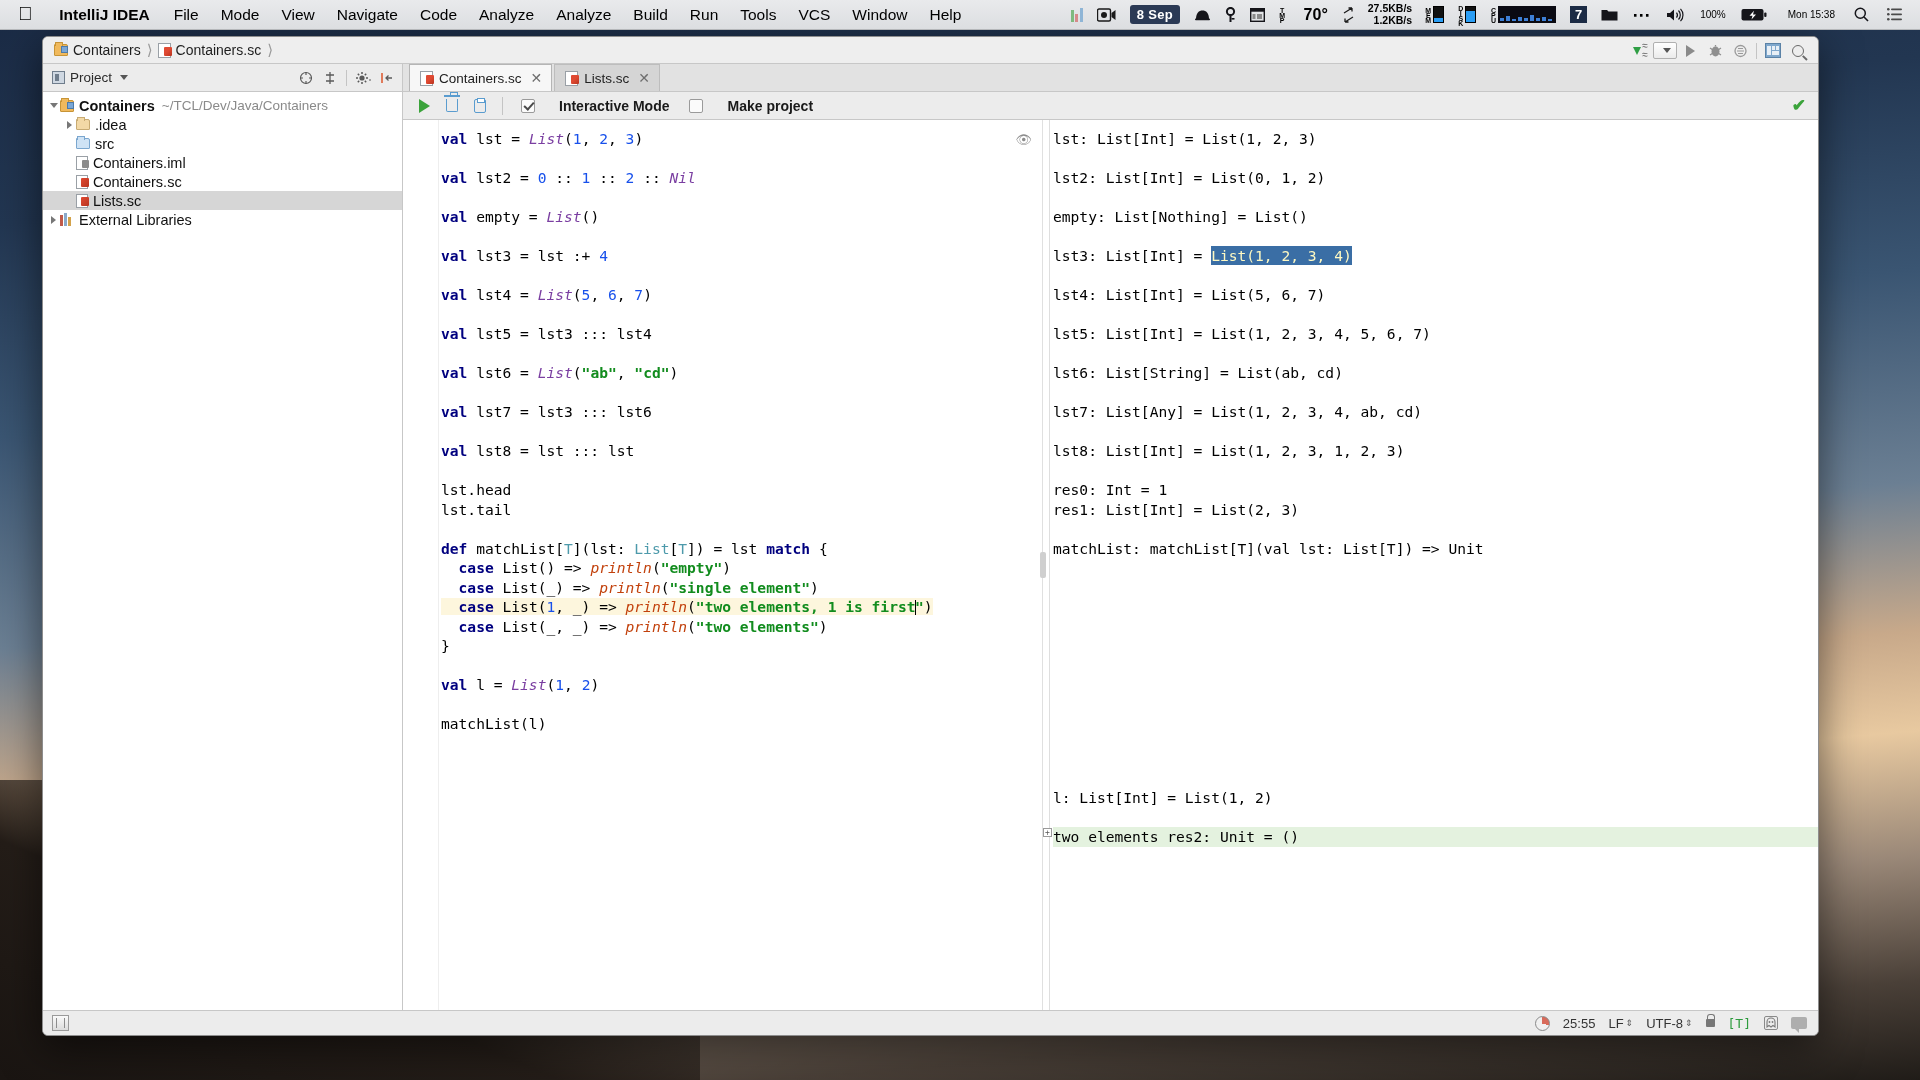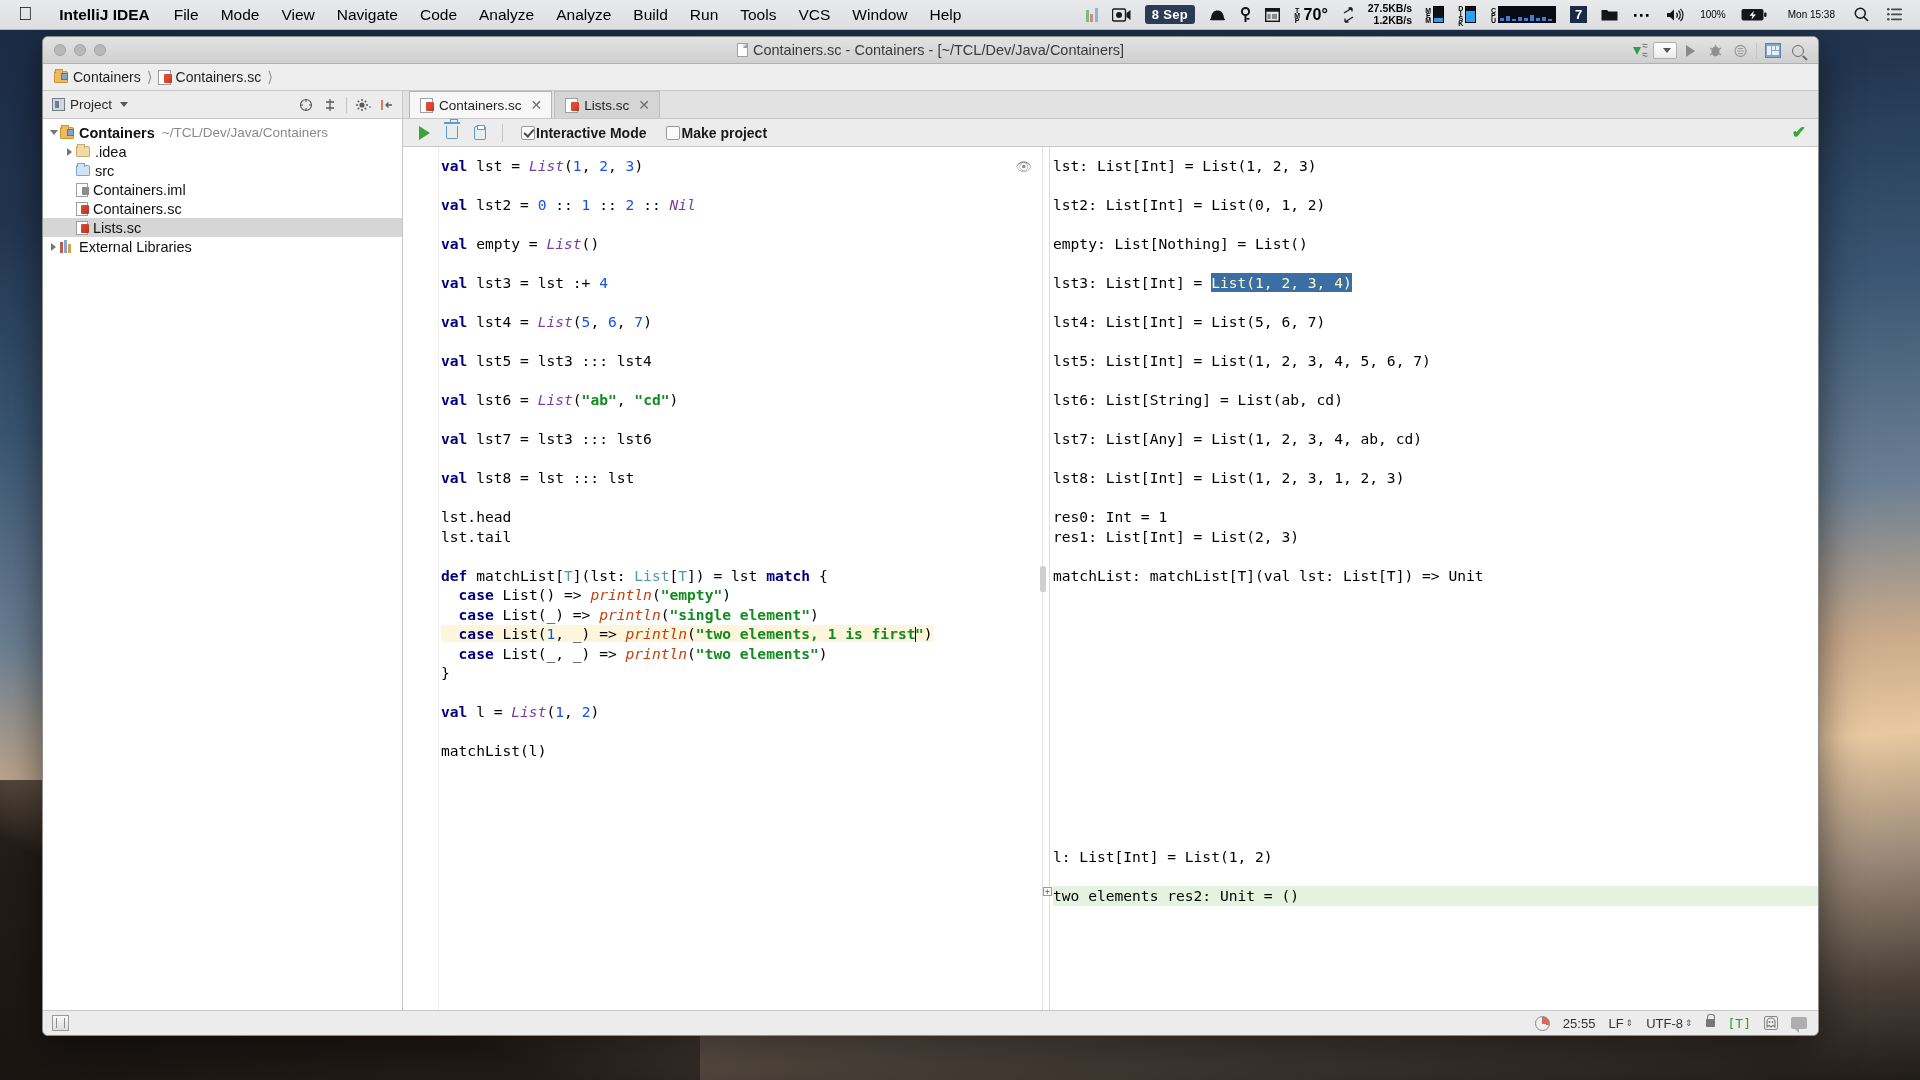--- a/index.html
+++ b/index.html
@@ -155,21 +155,21 @@
   .rt-ico { width:26px;height:24px;display:flex;align-items:center;justify-content:center;}
   .play-tri { width:0;height:0;border-left:11px solid #3aa33a;border-top:7px solid transparent;border-bottom:7px solid transparent;}
   .trash {
     width:12px;height:13px;border:1.5px solid #5a9ccf;border-top:none;border-radius:0 0 2px 2px;position:relative;
   }
   .trash:before{content:"";position:absolute;top:-4px;left:-3px;width:16px;height:2px;background:#5a9ccf;}
   .trash:after{content:"";position:absolute;top:-7px;left:3px;width:6px;height:3px;border:1.5px solid #5a9ccf;border-bottom:none;}
   .clipb { width:12px;height:14px;border:1.5px solid #5a9ccf;border-radius:2px;position:relative;}
   .clipb:before{content:"";position:absolute;top:-2px;left:2px;width:6px;height:3px;border:1.5px solid #5a9ccf;background:#fff;}
   .rt-sep { width:1px;height:18px;background:#c4c4c4;margin:0 7px;}
-  .cbx-wrap { display:flex; align-items:center; gap:1px; padding:0 9px; font-size:14px; color:#1a1a1a; font-weight:600;justify-content:flex-end;}
+  .cbx-wrap { display:flex; align-items:center; gap:24px; padding:0 9px; font-size:14px; color:#1a1a1a; font-weight:600;justify-content:flex-end;}
   .cbx { width:14px;height:14px;border:1px solid #9a9a9a;border-radius:2px;background:#fbfbfb; position:relative; flex-shrink:0;}
   .cbx.checked:after{
     content:"";position:absolute;left:4px;top:0px;width:4px;height:8px;
     border:solid #4a4a4a;border-width:0 2px 2px 0;transform:rotate(42deg);
   }
   .rt-check { margin-left:auto; margin-right:12px; color:#3aa33a; font-size:17px; font-weight:bold;}
 
   .panes { flex:1; display:flex; min-height:0; position:relative; }
   .code-pane {
     width:640px; position:relative; background:#fff; flex-shrink:0;
@@ -294,21 +294,21 @@
         </svg>
     </span>
     <span class="mb-icon">
       <svg width="15" height="14" viewBox="0 0 15 14">
           <rect x="0.7" y="0.7" width="13.6" height="12.6" fill="none" stroke="#15151a" stroke-width="1.4"></rect>
           <rect x="0.7" y="0.7" width="13.6" height="3" fill="#15151a"></rect>
           <rect x="2.5" y="6" width="3" height="5" fill="#8a8a8a"></rect>
           <rect x="7" y="6" width="5" height="5" fill="#8a8a8a"></rect>
         </svg>
     </span>
-    <span class="mb-icon" style="gap:4px">
+    <span class="mb-icon" style="gap:19px">
       <span class="meter-label">TMP</span>
       <span style="font-size:16px;font-weight:700">70°</span>
     </span>
     <span class="mb-icon">
       <svg width="13" height="16" viewBox="0 0 13 16">
           <path d="M2 6 L10 1 M10 1 L10 4.5 M10 1 L6.5 1" stroke="#1a1a1a" stroke-width="1.3" fill="none"></path>
           <path d="M11 10 L3 15 M3 15 L3 11.5 M3 15 L6.5 15" stroke="#1a1a1a" stroke-width="1.3" fill="none"></path>
         </svg>
     </span>
     <span class="net-speed">
@@ -383,31 +383,20 @@
             <circle cx="1.3" cy="11.3" r="1.3"></circle>
             <rect x="4" y="10.4" width="11" height="1.8" rx="0.9"></rect>
           </g>
         </svg>
     </span>
   </div>
 </div>
 
 <div class="ide">
 
-  <div class="titlebar">
-    <div class="traffic">
-      <span></span>
-      <span></span>
-      <span></span>
-    </div>
-    <div class="title-text">
-      <span class="doc-mini"></span>
-      <span>Containers.sc - Containers - [~/TCL/Dev/Java/Containers]</span>
-    </div>
-  </div>
 
   <div class="navbar-row">
     <span class="crumb">
       <span class="ico-folder"></span>
       <span>Containers</span>
     </span>
     <span class="crumb-sep">⟩</span>
     <span class="crumb">
       <span class="ico-scala"></span>
       <span>Containers.sc</span>
@@ -658,21 +647,21 @@
 lst6: List[String] = List(ab, cd)
 
 lst7: List[Any] = List(1, 2, 3, 4, ab, cd)
 
 lst8: List[Int] = List(1, 2, 3, 1, 2, 3)
 
 res0: Int = 1
 res1: List[Int] = List(2, 3)
 
 matchList: matchList[T](val lst: List[T]) =&gt; Unit</div>
-          <div class="res-text" style="top:700px"><span>l: List[Int] = List(1, 2)</span>
+          <div class="res-text" style="top:668px"><span>l: List[Int] = List(1, 2)</span>
 
 <span class="out-green" style="position:relative"><span class="fold-plus">+</span><span>two elements res2: Unit = ()</span></span></div>
         </div>
       </div>
     </div>
   </div>
 
   <div class="statusbar">
     <span class="sb-btn"></span>
     <span class="sb-right">

